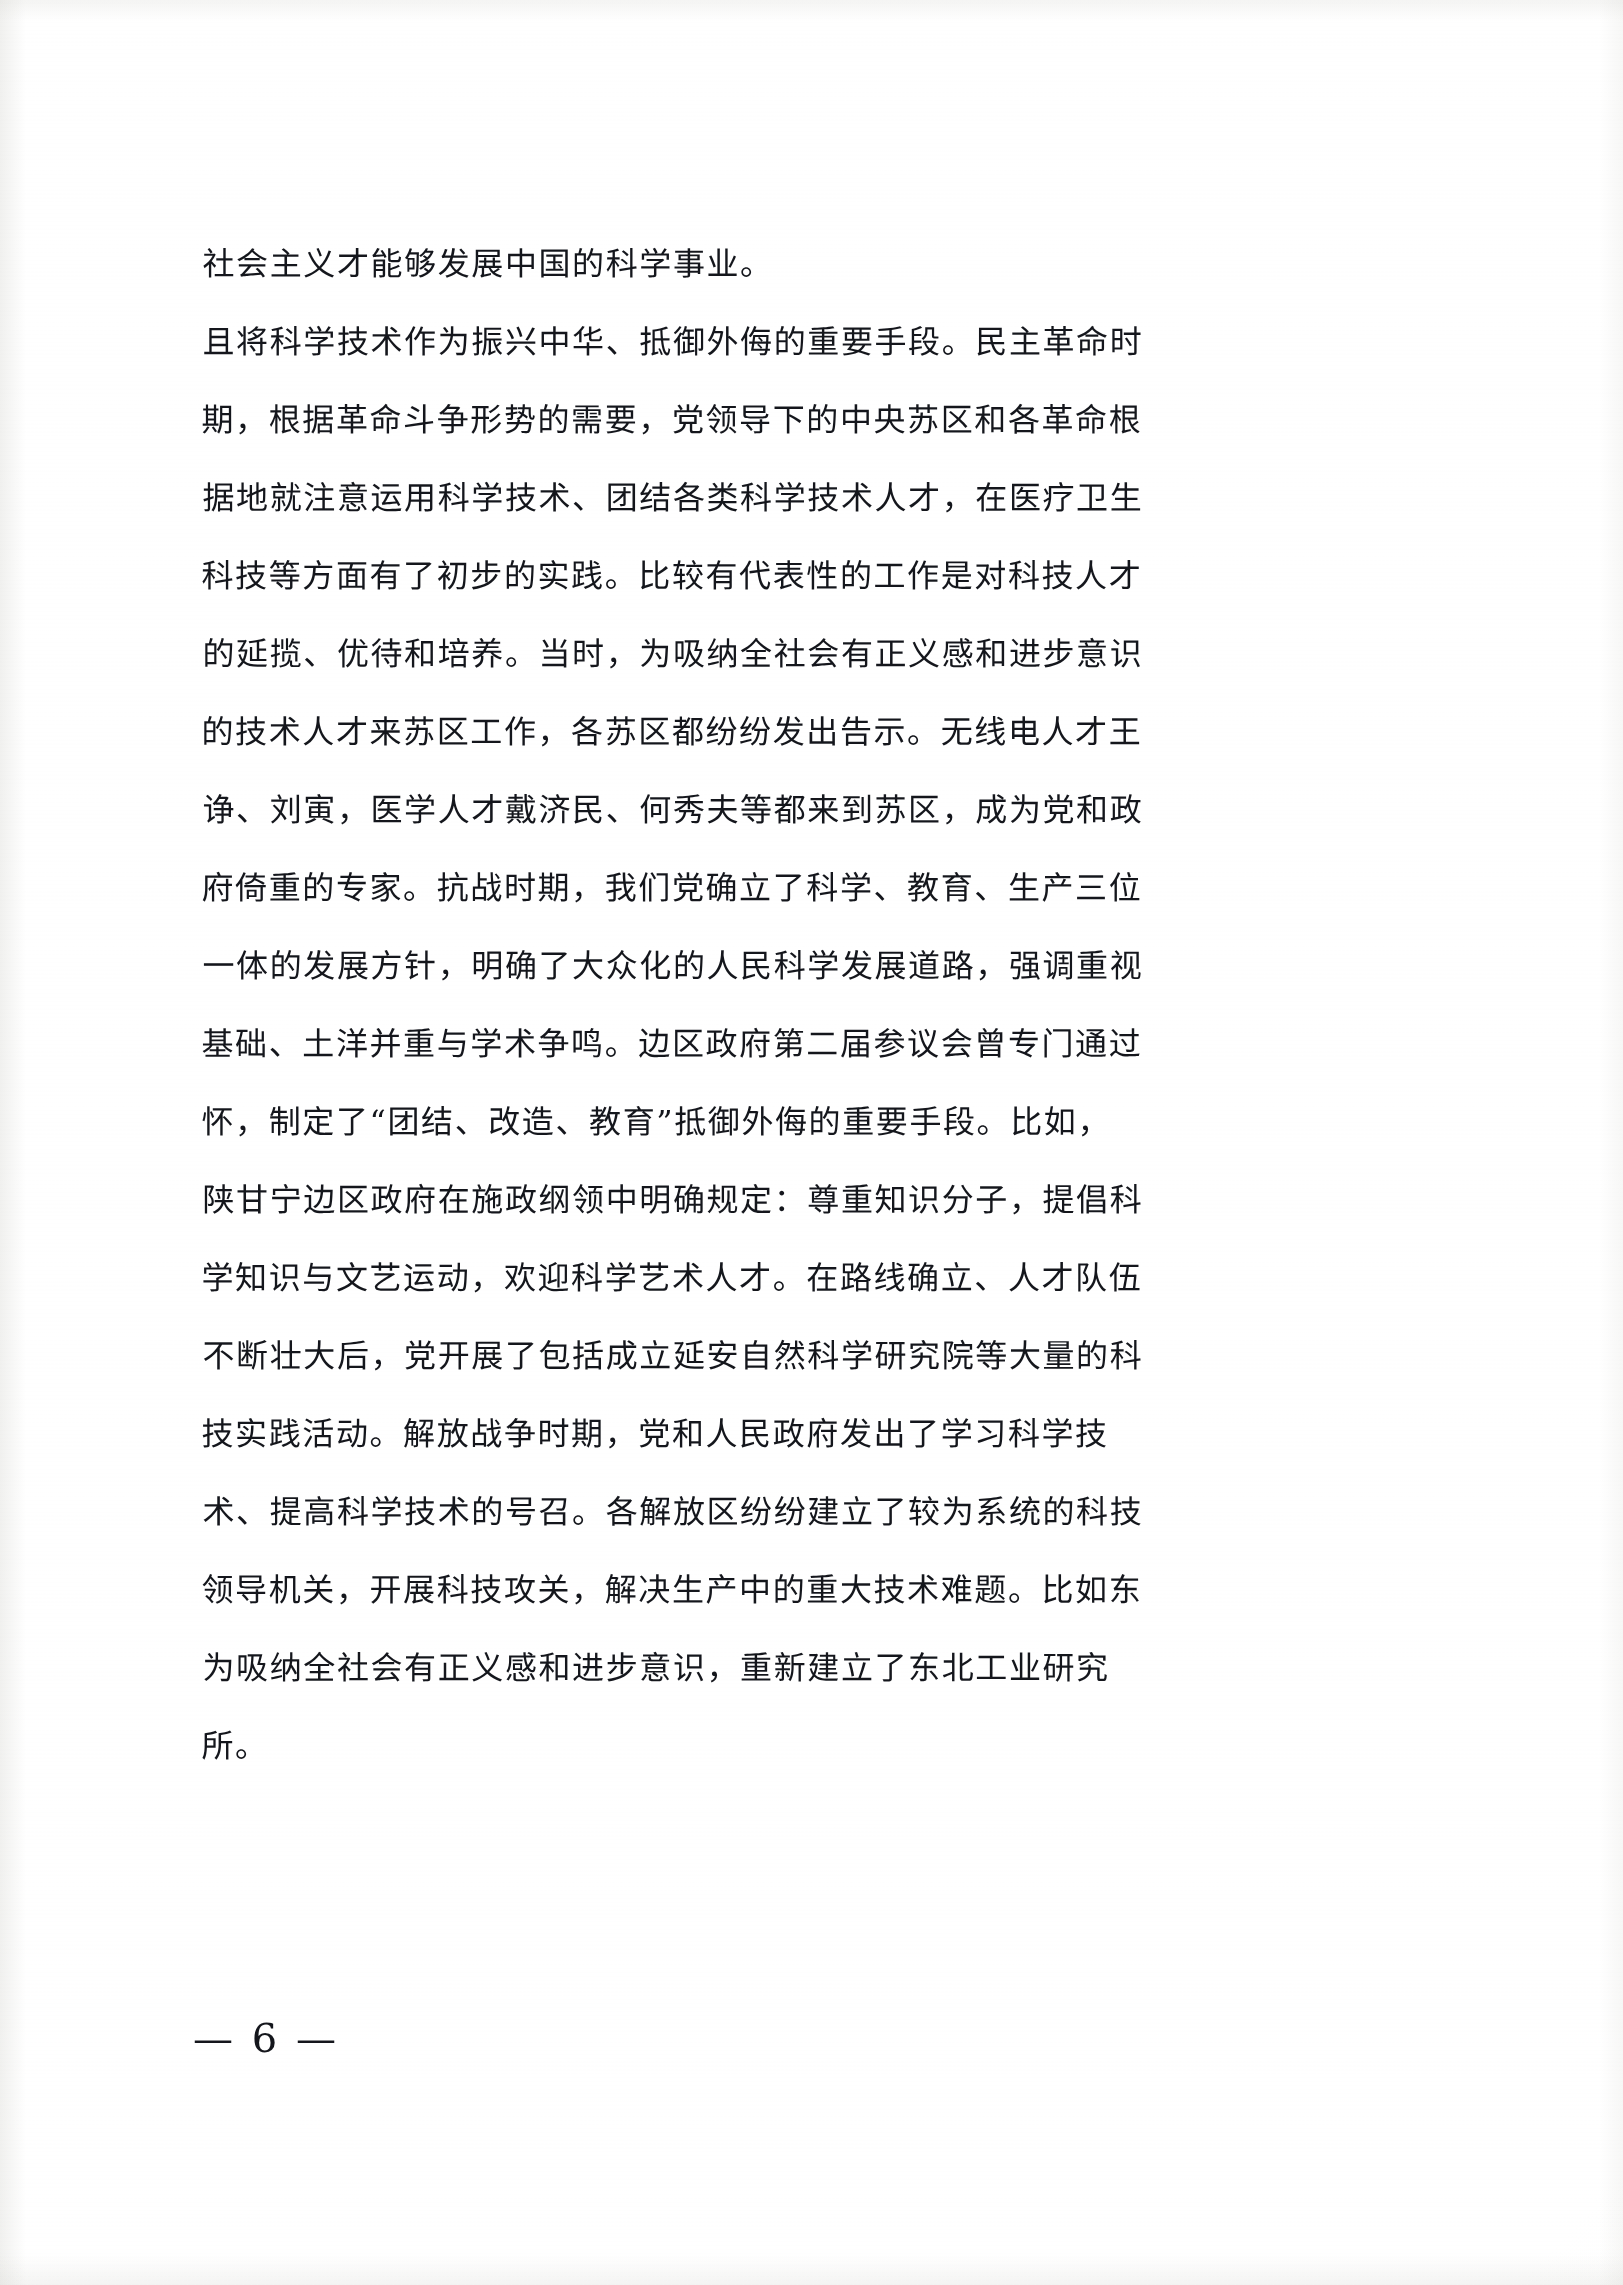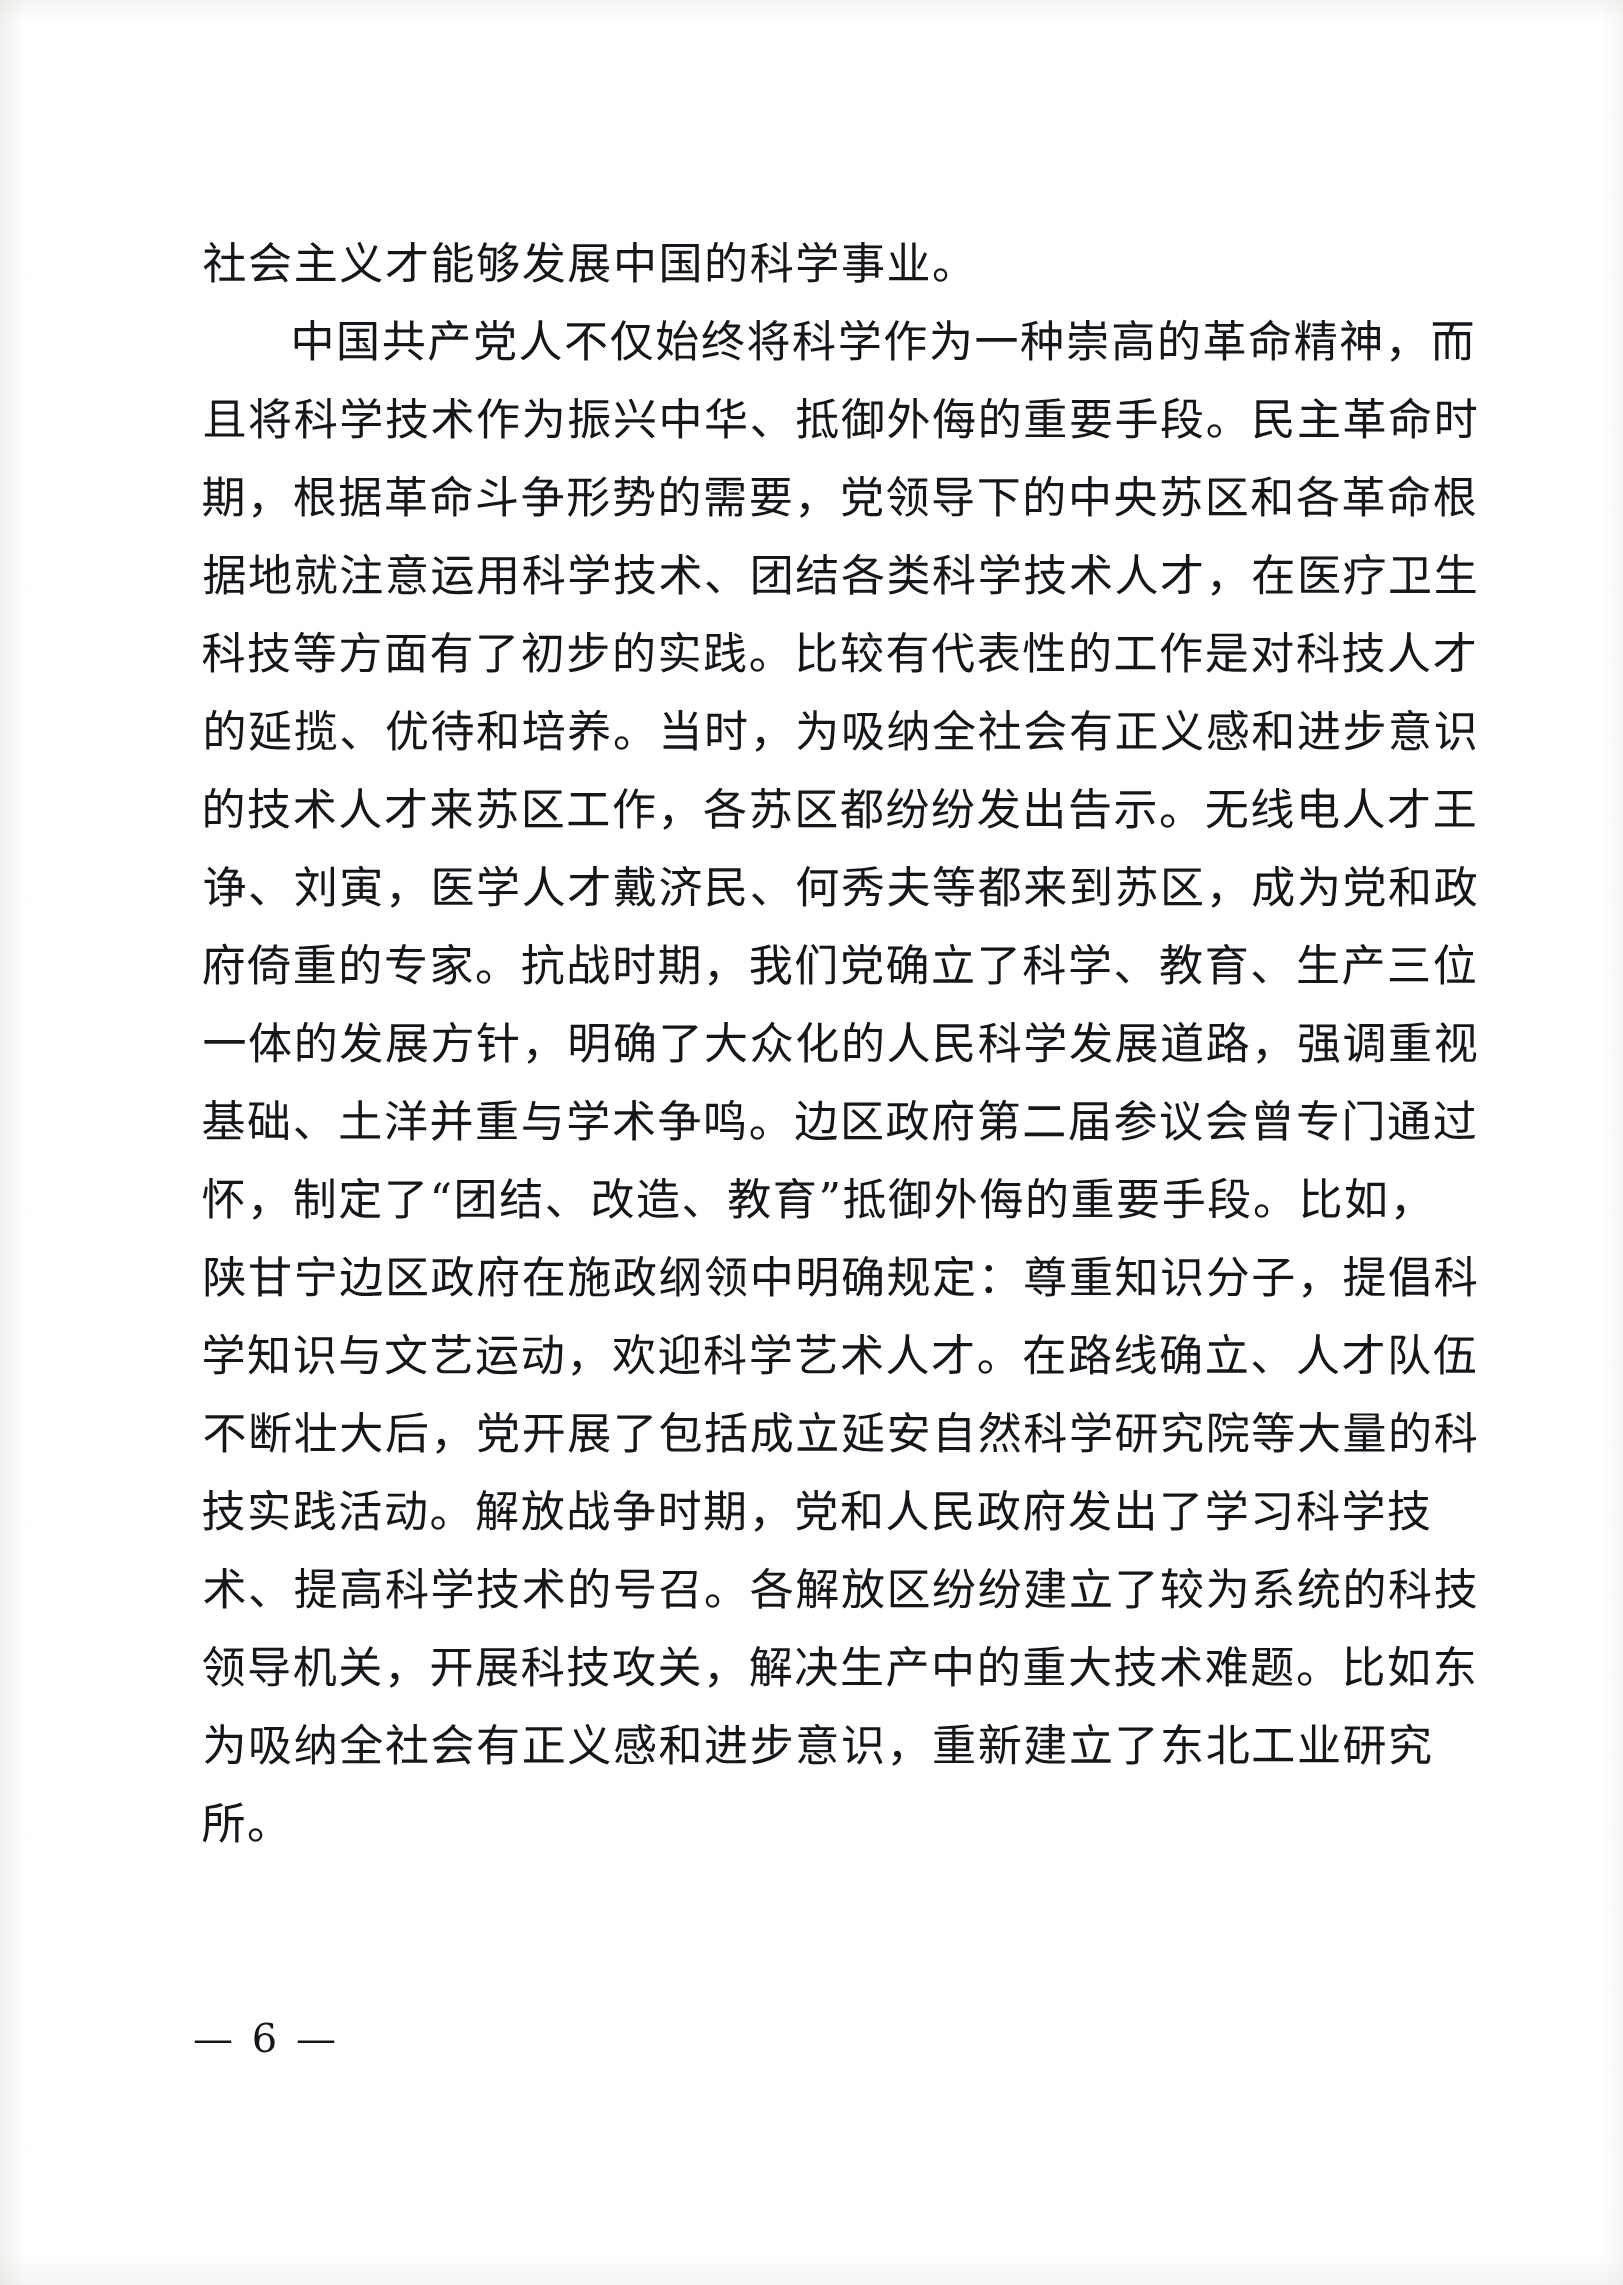--- a/index.html
+++ b/index.html
@@ -52,21 +52,21 @@
 
   .text-block {
     position: absolute;
     left: 202px;
     top: 225px;
     width: 1231px;
   }
 
   .body-line {
     font-family: "DejaVu Serif", "Liberation Serif", serif;
-    font-size: 44px;
+    font-size: 32px;
     line-height: 78px;
     letter-spacing: 1.6px;
     color: #14161c;
     white-space: pre;
     text-align: left;
     
     text-rendering: optimizeLegibility;
   }
 
   
@@ -104,21 +104,20 @@
 <div class="page">
 
   <div class="scan-edge-left"></div>
   <div class="scan-edge-top"></div>
   <div class="scan-edge-right"></div>
   <div class="scan-edge-bottom"></div>
 
   <div class="text-block">
 
   <div class="body-line nudge-a">社会主义才能够发展中国的科学事业。</div>
-      <div class="body-line nudge-b indent">中国共产党人不仅始终将科学作为一种崇高的革命精神，而</div>
       <div class="body-line nudge-a">且将科学技术作为振兴中华、抵御外侮的重要手段。民主革命时</div>
       <div class="body-line nudge-b">期，根据革命斗争形势的需要，党领导下的中央苏区和各革命根</div>
       <div class="body-line nudge-a">据地就注意运用科学技术、团结各类科学技术人才，在医疗卫生</div>
       <div class="body-line nudge-b">科技等方面有了初步的实践。比较有代表性的工作是对科技人才</div>
       <div class="body-line nudge-a">的延揽、优待和培养。当时，为吸纳全社会有正义感和进步意识</div>
       <div class="body-line nudge-b">的技术人才来苏区工作，各苏区都纷纷发出告示。无线电人才王</div>
       <div class="body-line nudge-a">诤、刘寅，医学人才戴济民、何秀夫等都来到苏区，成为党和政</div>
       <div class="body-line nudge-b">府倚重的专家。抗战时期，我们党确立了科学、教育、生产三位</div>
       <div class="body-line nudge-a">一体的发展方针，明确了大众化的人民科学发展道路，强调重视</div>
       <div class="body-line nudge-b">基础、土洋并重与学术争鸣。边区政府第二届参议会曾专门通过</div>

